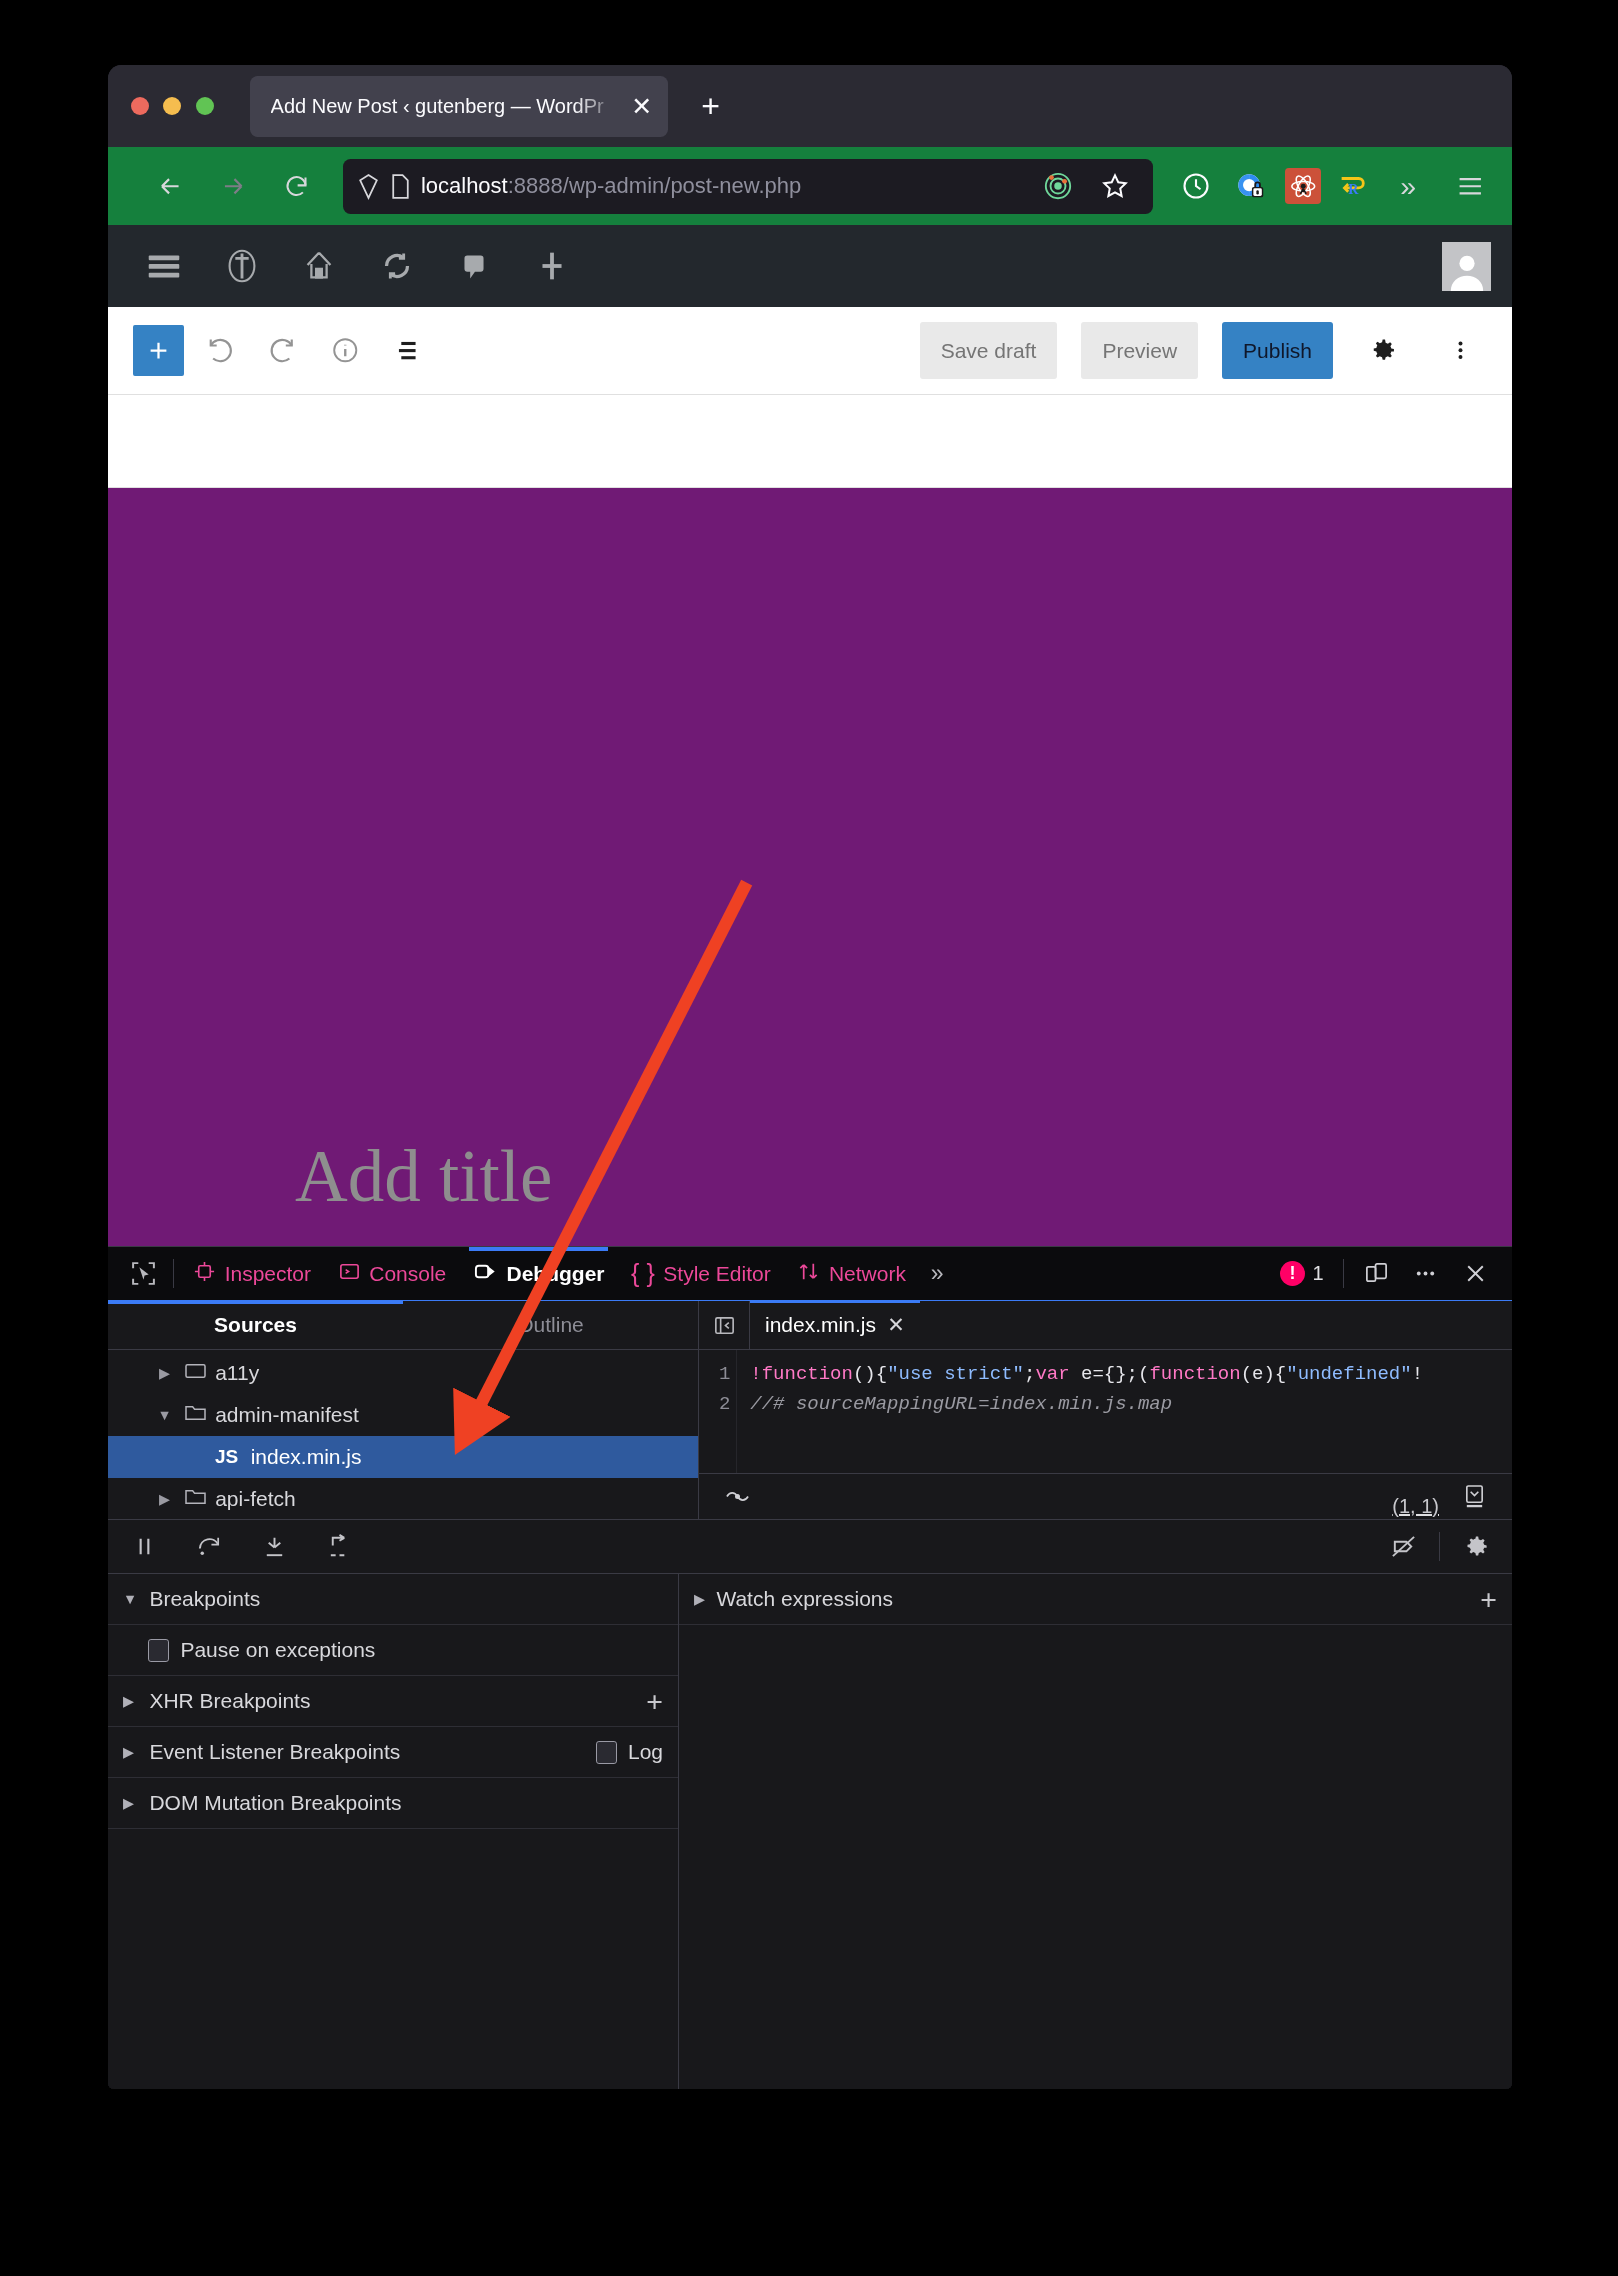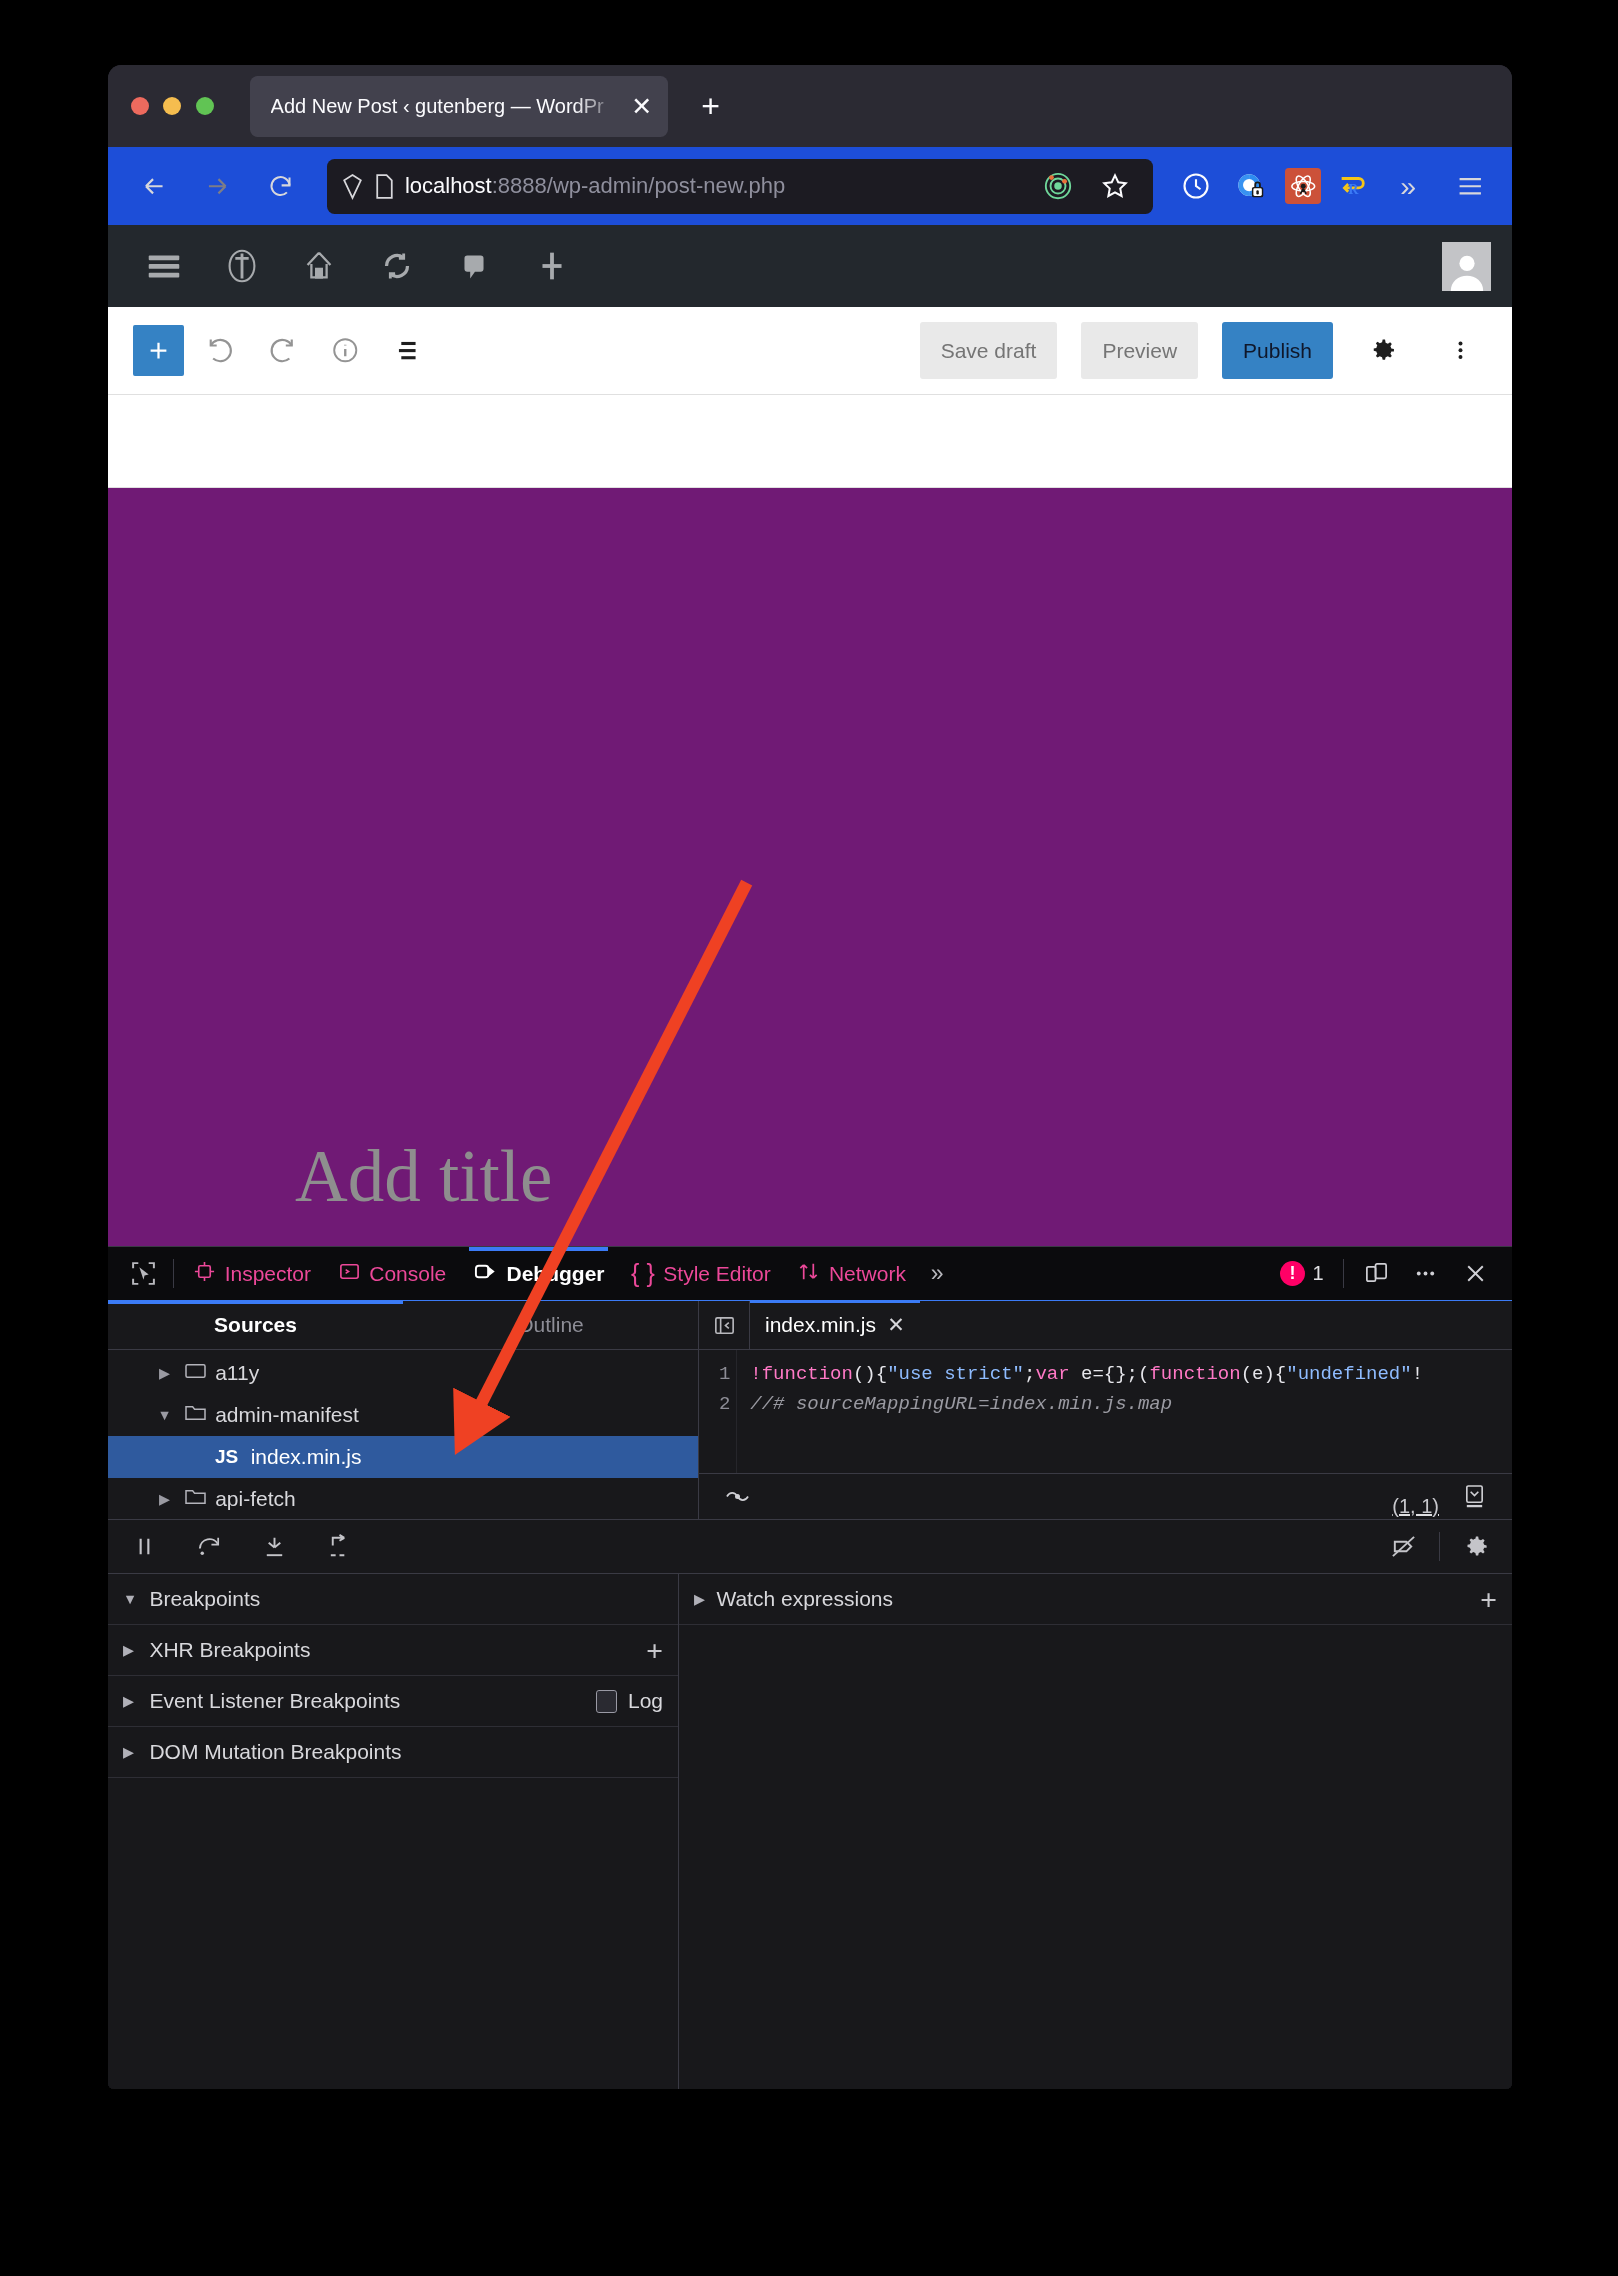--- a/index.html
+++ b/index.html
@@ -51,22 +51,22 @@
     color: #fbfbfe; font-size: 25px; line-height: 1;
     flex: 0 0 auto; width: 25px; text-align: center;
   }
   .newtab {
     color: #fbfbfe; font-size: 32px; font-weight: 300;
     margin-left: 27px; line-height: 1; width: 32px; text-align: center;
   }
 
   
   .navbar {
-    height: 78px; background: #1d4ed8;
-    display: flex; align-items: center; padding: 0 17px 0 22px; gap: 14px;
+    height: 78px; background: #15803d;
+    display: flex; align-items: center; padding: 0 17px 0 38px; gap: 14px;
     flex: 0 0 auto;
   }
   .navbtn {
     width: 49px; height: 49px; display: flex;
     align-items: center; justify-content: center;
     color: #d7d7db; flex: 0 0 auto;
   }
   .navbtn.dim { color: #7d7d87; }
   .urlbar {
     flex: 1; height: 55px; background: #1c1b22;
@@ -714,20 +714,24 @@
         </span>
       </div>
 
       <div class="dt-bottom">
 
         <div class="bp-pane">
           <div class="bp-row">
             <span class="tw">▼</span>
             <span>Breakpoints</span>
           </div>
+          <div class="bp-row" style="padding-left:40px;">
+            <span class="chk"></span>
+            <span>Pause on exceptions</span>
+          </div>
           <div class="bp-row">
             <span class="tw">▶</span>
             <span>XHR Breakpoints</span>
             <span class="spacer"></span>
             <span class="bp-plus">+</span>
           </div>
           <div class="bp-row">
             <span class="tw">▶</span>
             <span>Event Listener Breakpoints</span>
             <span class="spacer"></span>

